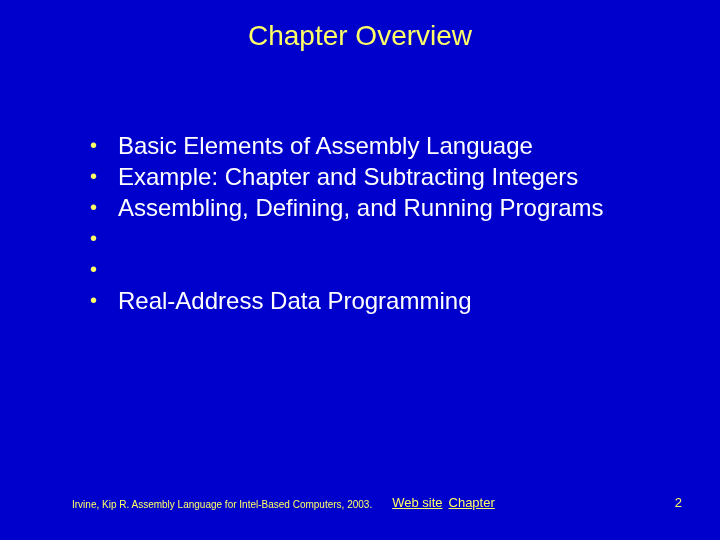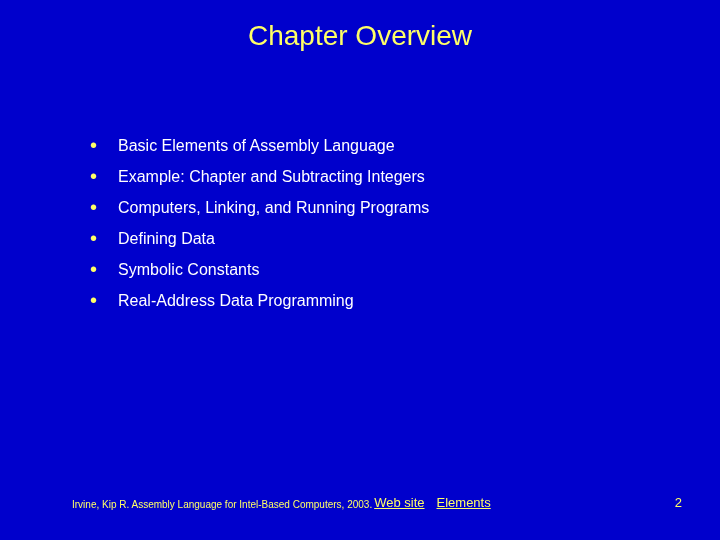--- a/index.html
+++ b/index.html
@@ -27,41 +27,41 @@
   }
   .bullet {
     color: #ffff66;
     font-size: 20px;
     width: 28px;
     flex-shrink: 0;
     line-height: 27px;
   }
   .item-text {
     color: #ffffff;
-    font-size: 16px;
+    font-size: 24px;
     line-height: 27px;
   }
   .footer {
     position: absolute;
     bottom: 30px;
     left: 12px;
     width: 100%;
     display: flex;
     align-items: flex-end;
   }
   .footer-left {
     color: #ffff66;
     font-size: 10px;
     margin-left: 60px;
     white-space: nowrap;
   }
   .footer-links {
-    margin-left: 2px;
+    margin-left: 20px;
     display: flex;
-    gap: 12px;
+    gap: 6px;
   }
   .footer-link {
     color: #ffff66;
     font-size: 13px;
     text-decoration: underline;
     cursor: pointer;
   }
   .page-num {
     position: absolute;
     right: 50px;
@@ -79,36 +79,34 @@
   <div class="bullet-row">
     <span class="bullet">•</span>
     <span class="item-text">Basic Elements of Assembly Language</span>
   </div>
   <div class="bullet-row">
     <span class="bullet">•</span>
     <span class="item-text">Example: Chapter and Subtracting Integers</span>
   </div>
   <div class="bullet-row">
     <span class="bullet">•</span>
-    <span class="item-text">Computers, Linking, and Running Programs</span>
+    <span class="item-text">Assembling, Defining, and Running Programs</span>
   </div>
   <div class="bullet-row">
     <span class="bullet">•</span>
-    <span class="item-text">Defining Data</span>
   </div>
   <div class="bullet-row">
     <span class="bullet">•</span>
-    <span class="item-text">Symbolic Constants</span>
   </div>
   <div class="bullet-row">
     <span class="bullet">•</span>
     <span class="item-text">Real-Address Data Programming</span>
   </div>
 </div>
 
 <div class="footer">
   <span class="footer-left">Irvine, Kip R. Assembly Language for Intel-Based Computers, 2003.</span>
   <div class="footer-links">
     <a class="footer-link">Web site</a>
-    <a class="footer-link">Elements</a>
+    <a class="footer-link">Chapter</a>
   </div>
   <span class="page-num">2</span>
 </div>
 
 </body></html>

